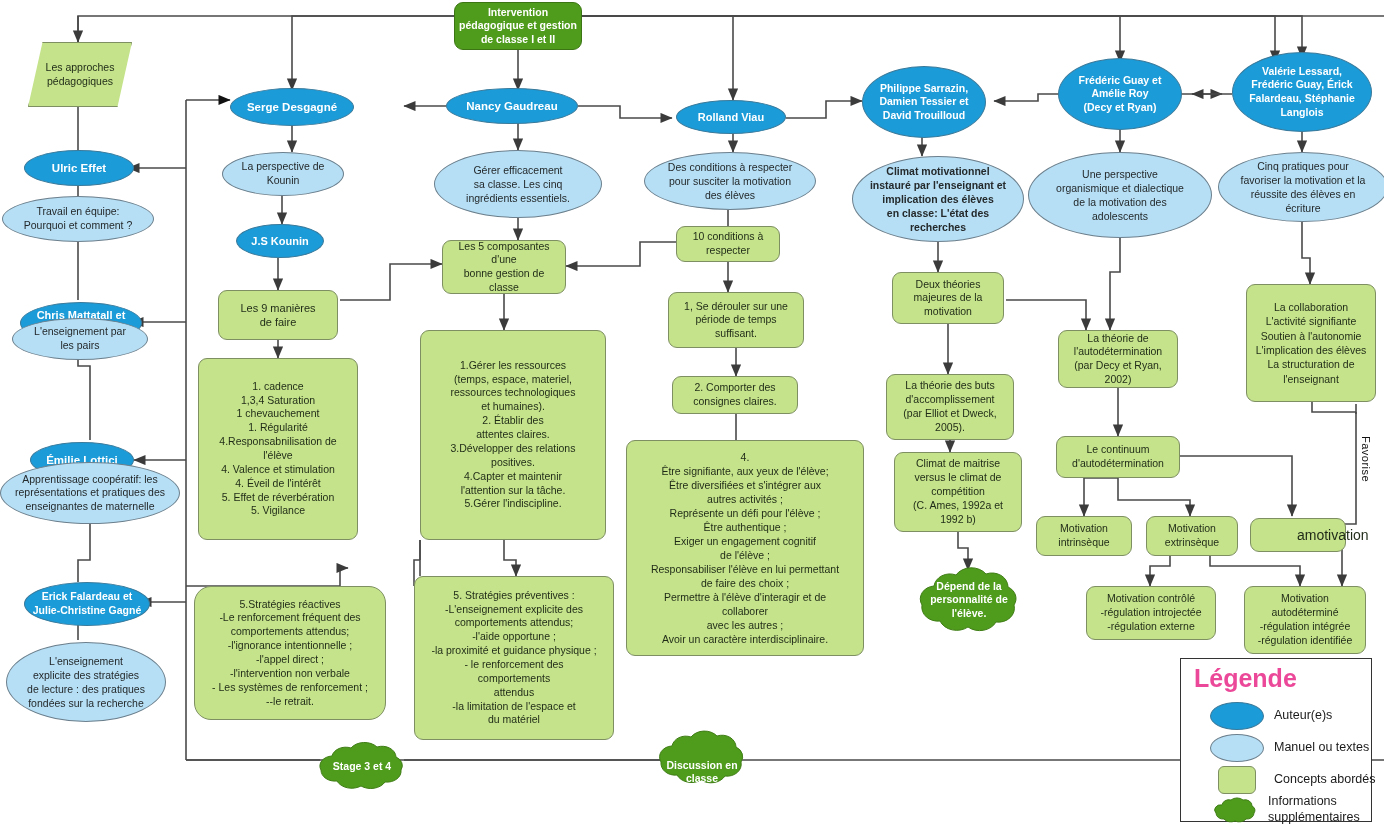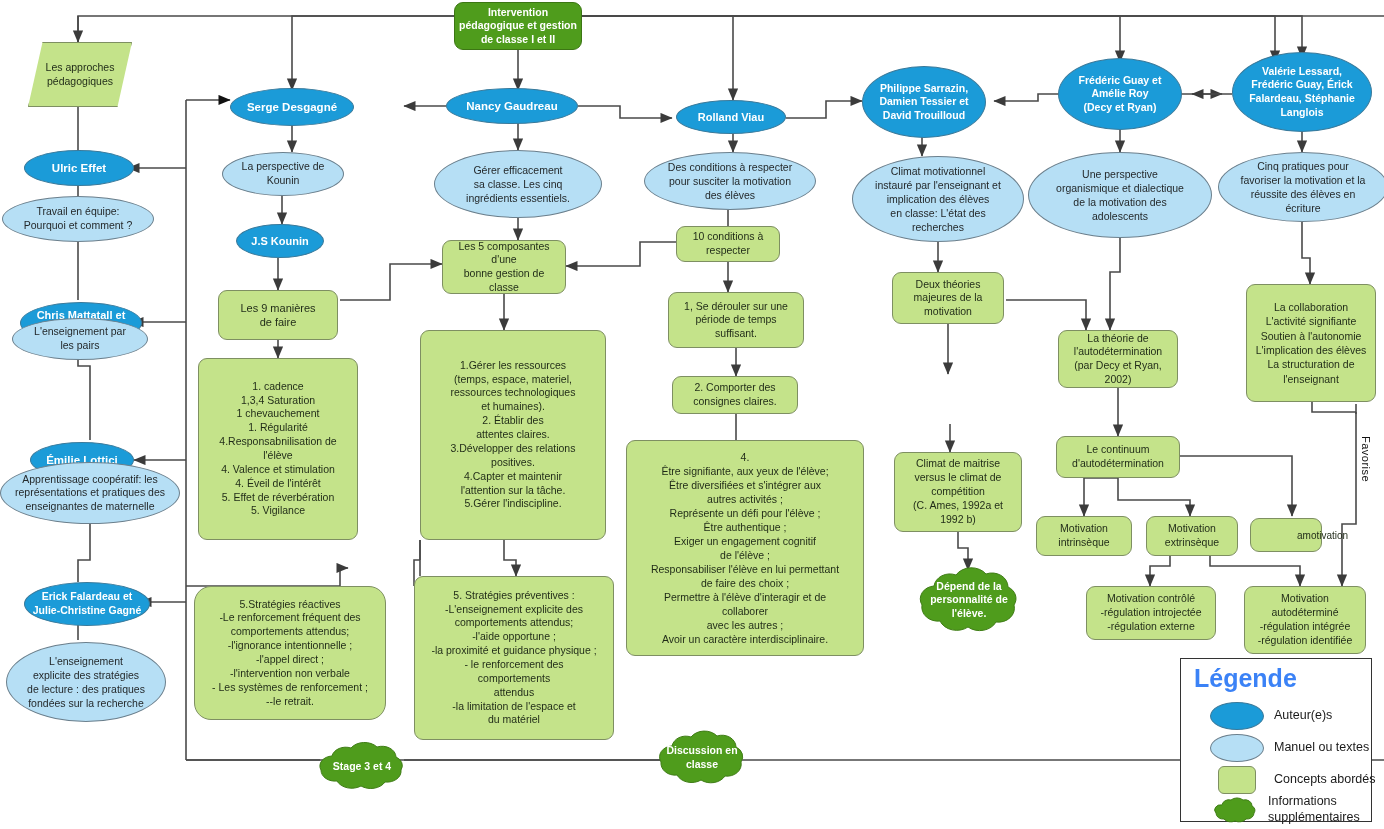--- a/index.html
+++ b/index.html
@@ -19,21 +19,21 @@
   .root{background:#4f9c1c;border:1px solid #3c7614;border-radius:9px;color:#ffffff;font-weight:bold;}
   
   .para{background:#c4e38a;border:1px solid #7e8f62;color:#1f2a17;
         clip-path:polygon(14% 0%,100% 0%,86% 100%,0% 100%);}
   
   .cloud{color:#ffffff;font-weight:bold;}
   .cloud .cloudbg{position:absolute;left:0;top:0;width:100%;height:100%;}
   .cloud .txt{position:relative;z-index:2;}
 
   .legendbox{position:absolute;background:#ffffff;border:1px solid #333;}
-  .legend-title{position:absolute;font-size:25px;font-weight:bold;color:#3b82f6;}
+  .legend-title{position:absolute;font-size:25px;font-weight:bold;color:#ec4899;}
   .legend-row{position:absolute;display:flex;align-items:center;gap:10px;}
   .legend-label{font-size:12.5px;color:#1a1a1a;white-space:pre-line;line-height:1.25;}
   .sw-author{width:52px;height:26px;border-radius:50%;background:#1b9bd8;border:1px solid #3a7a9b;}
   .sw-manual{width:52px;height:26px;border-radius:50%;background:#b6dff5;border:1px solid #6b7f8c;}
   .sw-concept{width:36px;height:26px;border-radius:6px;background:#c4e38a;border:1px solid #7e8f62;}
   .sw-cloud{width:46px;height:28px;position:relative;}
   .favorise{position:absolute;font-size:11px;color:#111;
             writing-mode:vertical-rl;text-orientation:sideways;letter-spacing:0.5px;}
 </style>
 </head>
@@ -309,31 +309,37 @@
 Exiger un engagement cognitif
 de l'élève ;
 Responsabiliser l'élève en lui permettant
 de faire des choix ;
 Permettre à l'élève d'interagir et de
 collaborer
 avec les autres ;
 Avoir un caractère interdisciplinaire.</span>
   </div>
 
-  <div class="node manual" style="left:852px;top:156px;width:172px;height:86px;font-size:10.5px;line-height:1.34;">
+  <div class="node manual" style="left:852px;top:156px;width:172px;height:86px;font-size:10.5px;line-height:1.34;font-weight:bold;">
     <span class="txt">Climat motivationnel
 instauré par l'enseignant et
 implication des élèves
 en classe: L'état des
 recherches</span>
   </div>
   <div class="node concept" style="left:892px;top:272px;width:112px;height:52px;font-size:10.5px;line-height:1.3;">
     <span class="txt">Deux théories
 majeures de la
 motivation</span>
+  </div>
+  <div class="node concept" style="left:886px;top:374px;width:128px;height:66px;font-size:10.5px;line-height:1.32;">
+    <span class="txt">La théorie des buts
+d'accomplissement
+(par Elliot et Dweck,
+2005).</span>
   </div>
   <div class="node concept" style="left:894px;top:452px;width:128px;height:80px;font-size:10.5px;line-height:1.32;">
     <span class="txt">Climat de maitrise
 versus le climat de
 compétition
 (C. Ames, 1992a et
 1992 b)</span>
   </div>
   <div class="node manual" style="left:1028px;top:152px;width:184px;height:86px;font-size:10.5px;line-height:1.34;">
     <span class="txt">Une perspective
@@ -363,21 +369,21 @@
 d'autodétermination</span>
   </div>
   <div class="node concept" style="left:1036px;top:516px;width:96px;height:40px;font-size:10.5px;line-height:1.3;">
     <span class="txt">Motivation
 intrinsèque</span>
   </div>
   <div class="node concept" style="left:1146px;top:516px;width:92px;height:40px;font-size:10.5px;line-height:1.3;">
     <span class="txt">Motivation
 extrinsèque</span>
   </div>
-  <div class="node concept" style="left:1250px;top:518px;width:72px;height:34px;font-size:10px;line-height:1.3;padding-left:46px;">
+  <div class="node concept" style="left:1250px;top:518px;width:96px;height:34px;font-size:14px;line-height:1.3;padding-left:46px;">
     <span class="txt">amotivation</span>
   </div>
   <div class="node concept" style="left:1086px;top:586px;width:130px;height:54px;font-size:10.5px;line-height:1.32;">
     <span class="txt">Motivation contrôlé
 -régulation introjectée
 -régulation externe</span>
   </div>
   <div class="node concept" style="left:1244px;top:586px;width:122px;height:68px;font-size:10.5px;line-height:1.32;">
     <span class="txt">Motivation
 autodéterminé
@@ -404,21 +410,21 @@
 
   <div class="node cloud" style="left:310px;top:742px;width:104px;height:48px;font-size:10.5px;">
     <svg class="cloudbg" viewBox="0 0 104 48" preserveAspectRatio="none">
       <path d="M22,14 a14,11 0 0 1 19,-8 a16,12 0 0 1 26,-1 a14,11 0 0 1 19,10
                a13,10 0 0 1 5,13 a14,11 0 0 1 -16,12 a16,12 0 0 1 -24,4
                a16,12 0 0 1 -24,-5 a14,11 0 0 1 -16,-11 a13,10 0 0 1 11,-14 z" fill="#4f9c1c" stroke="#3f7d16" stroke-width="1"></path>
     </svg>
     <span class="txt">Stage 3 et 4</span>
   </div>
 
-  <div class="node cloud" style="left:650px;top:730px;width:104px;height:56px;font-size:10.5px;line-height:1.3;">
+  <div class="node cloud" style="left:650px;top:730px;width:104px;height:56px;font-size:10.5px;line-height:1.3;align-items:flex-end;">
     <svg class="cloudbg" viewBox="0 0 104 56" preserveAspectRatio="none">
       <path d="M22,16 a14,12 0 0 1 19,-9 a16,13 0 0 1 26,-1 a14,12 0 0 1 19,11
                a13,11 0 0 1 5,15 a14,12 0 0 1 -16,14 a16,13 0 0 1 -24,4
                a16,13 0 0 1 -24,-5 a14,12 0 0 1 -16,-13 a13,11 0 0 1 11,-16 z" fill="#4f9c1c" stroke="#3f7d16" stroke-width="1"></path>
     </svg>
     <span class="txt">Discussion en
 classe</span>
   </div>
 
   <div class="legendbox" style="left:1180px;top:658px;width:190px;height:162px;"></div>

